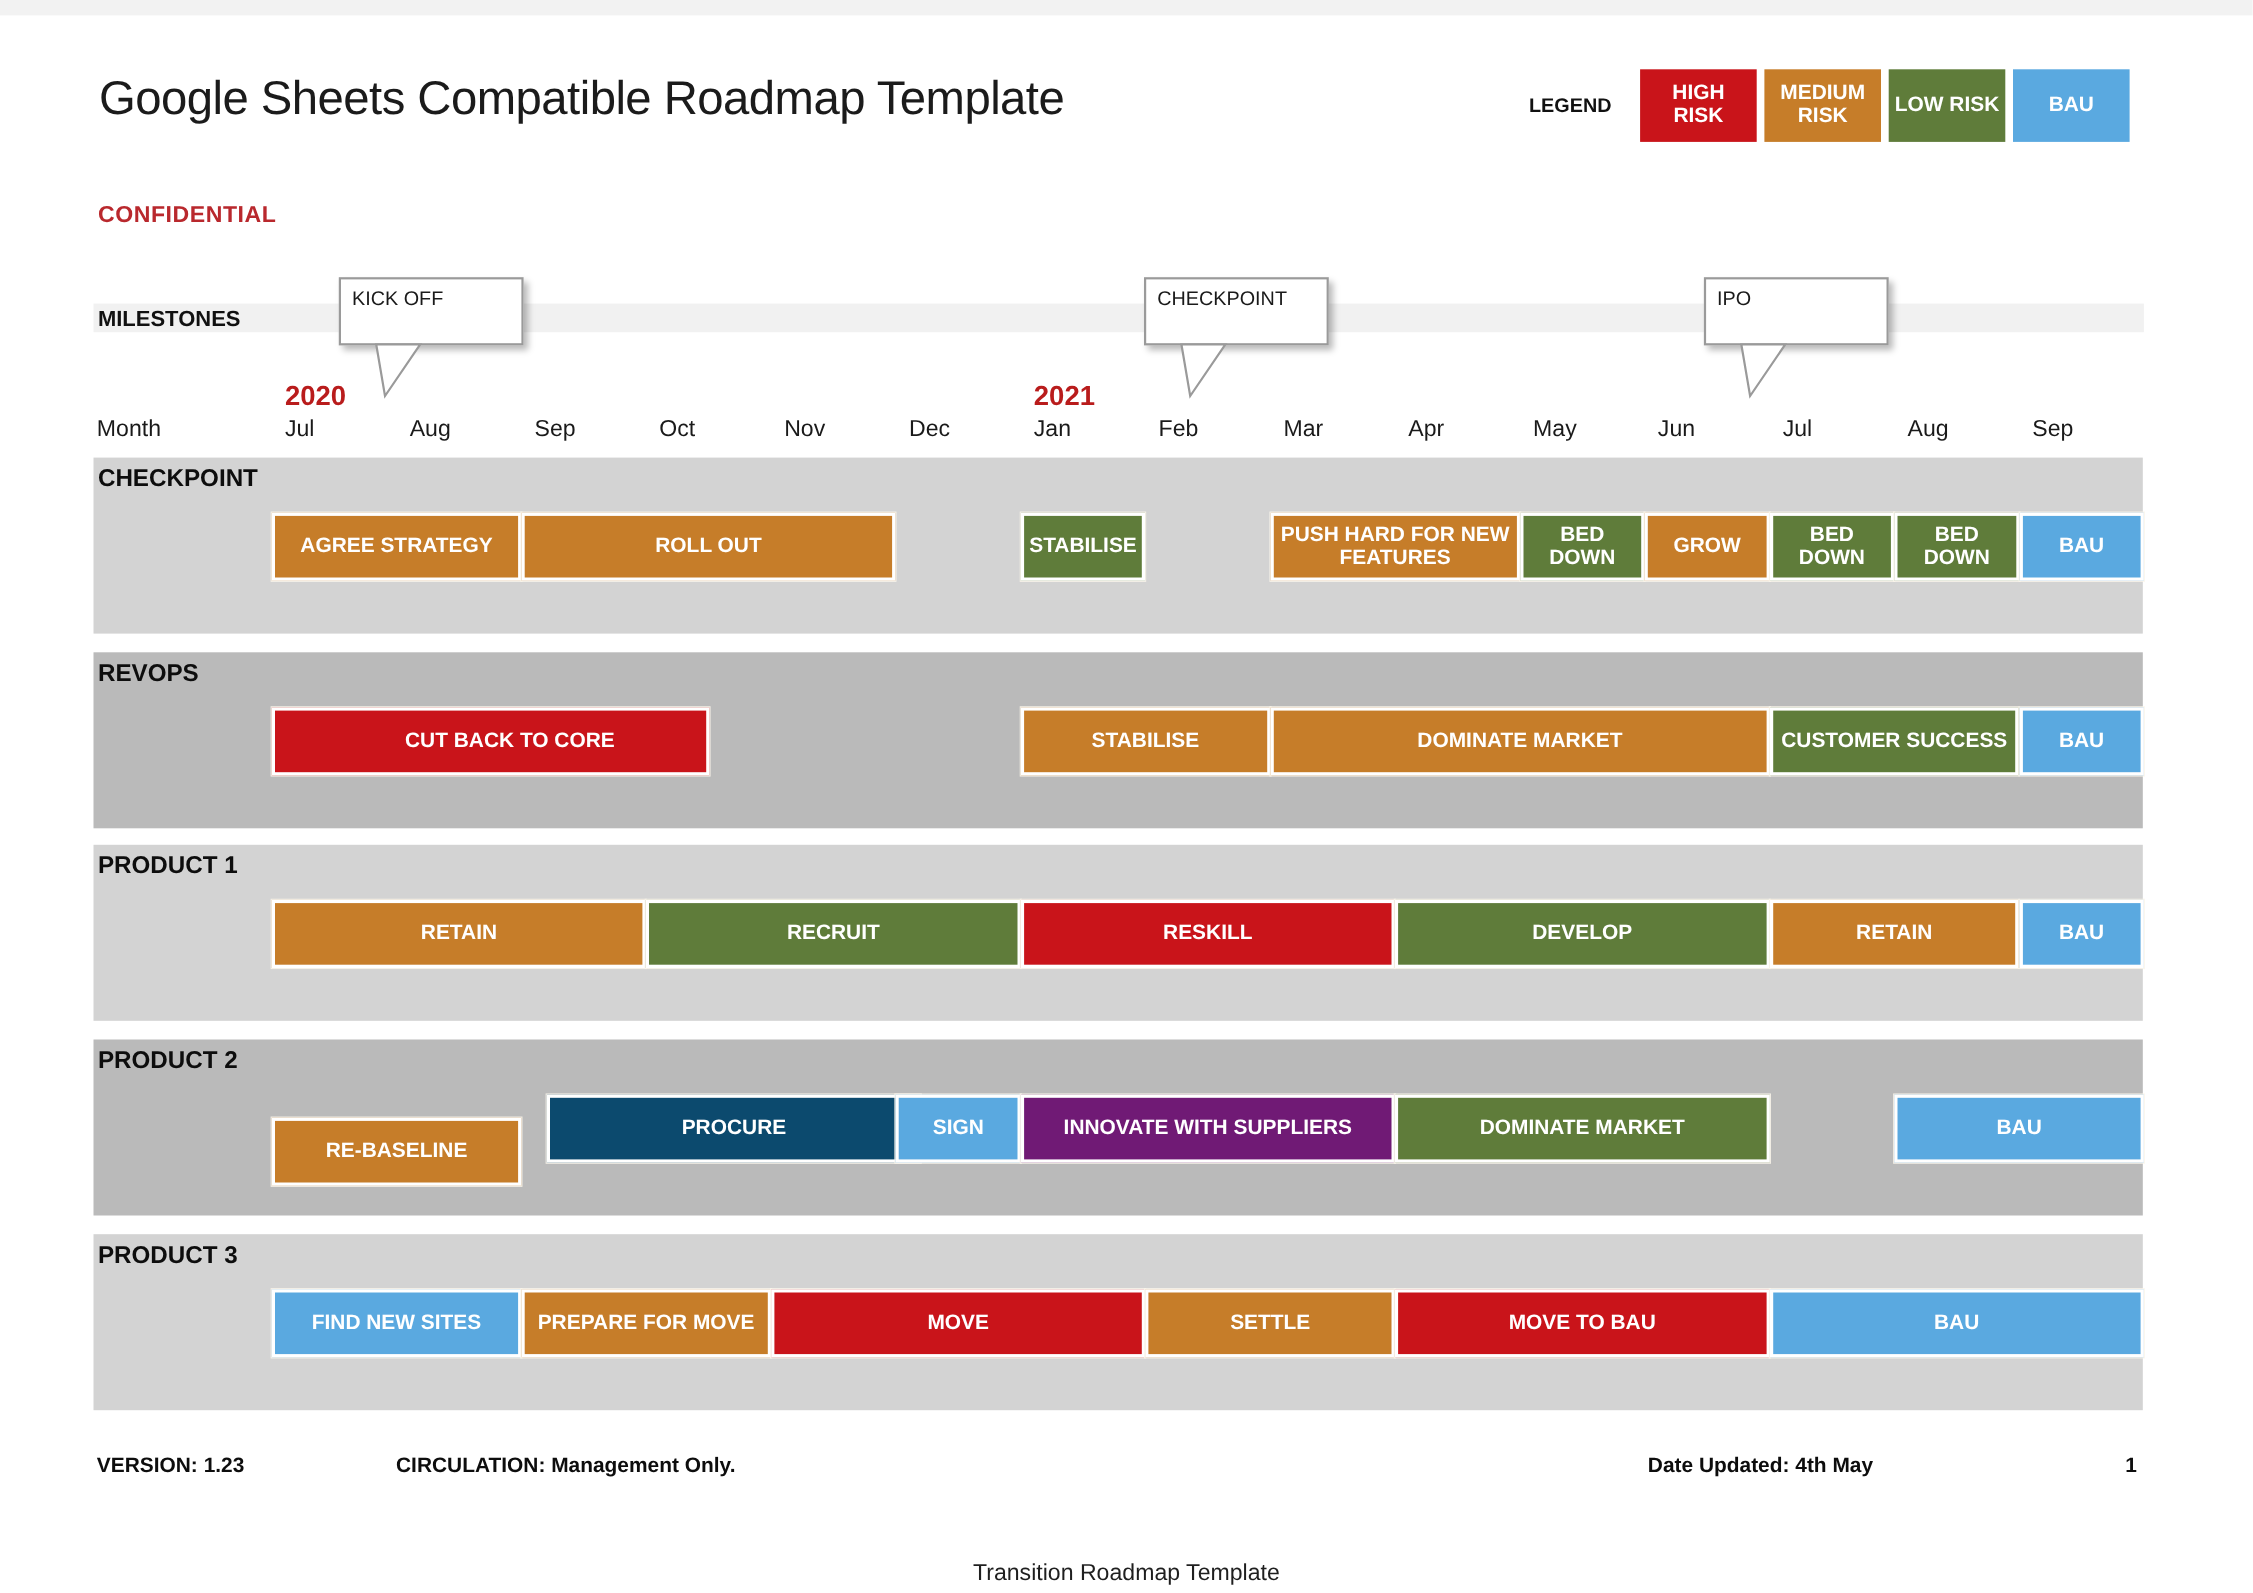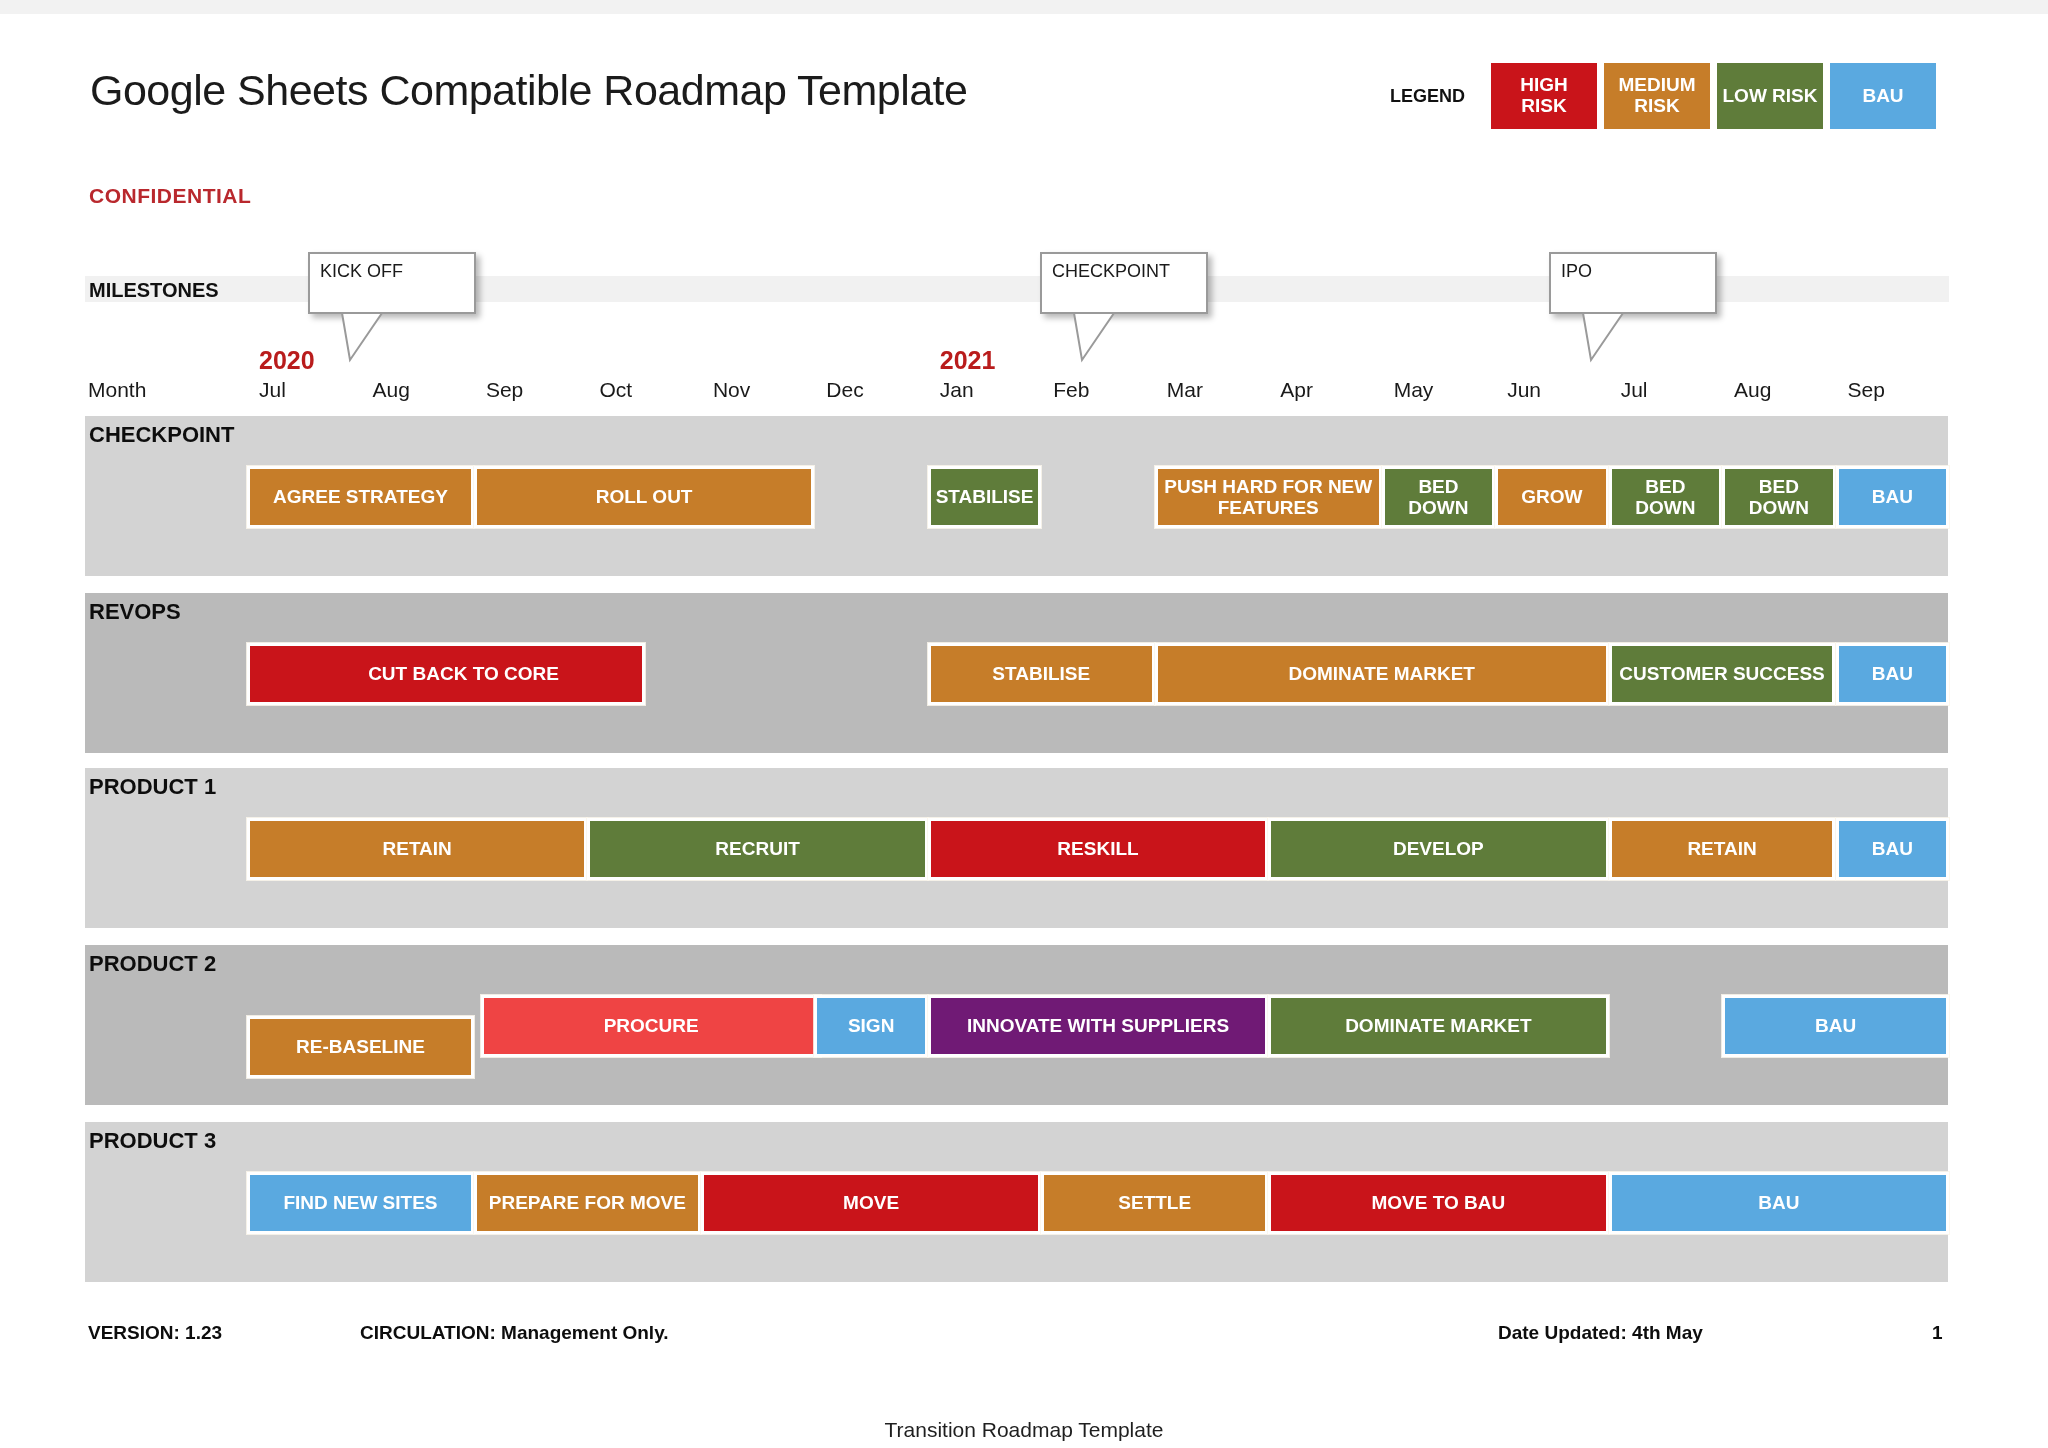--- a/index.html
+++ b/index.html
@@ -131,21 +131,21 @@
       <div class="bar" style="left: 162px; width: 340.4px; background: rgb(198, 125, 41);">RETAIN</div>
       <div class="bar" style="left: 502.4px; width: 340.4px; background: rgb(95, 124, 58);">RECRUIT</div>
       <div class="bar" style="left: 842.8px; width: 340.4px; background: rgb(201, 20, 26);">RESKILL</div>
       <div class="bar" style="left: 1183.2px; width: 340.4px; background: rgb(95, 124, 58);">DEVELOP</div>
       <div class="bar" style="left: 1523.6px; width: 226.9px; background: rgb(198, 125, 41);">RETAIN</div>
       <div class="bar" style="left: 1750.6px; width: 113.5px; background: rgb(90, 169, 224);">BAU</div>
     </div>
     <div class="band dark" style="top: 945px;">
       <div class="band-label">PRODUCT 2</div>
       <div class="bar" style="left: 162px; width: 226.9px; background: rgb(198, 125, 41); margin-top: 21px;">RE-BASELINE</div>
-      <div class="bar" style="left: 396px; width: 340.4px; background: #ef4444;">PROCURE</div>
+      <div class="bar" style="left: 412px; width: 340.4px; background: #0c4a6e;">PROCURE</div>
       <div class="bar" style="left: 729.4px; width: 113.5px; background: rgb(90, 169, 224);">SIGN</div>
       <div class="bar" style="left: 842.8px; width: 340.4px; background: #701a75;">INNOVATE WITH SUPPLIERS</div>
       <div class="bar" style="left: 1183.2px; width: 340.4px; background: rgb(95, 124, 58);">DOMINATE MARKET</div>
       <div class="bar" style="left: 1637.1px; width: 226.9px; background: rgb(90, 169, 224);">BAU</div>
     </div>
     <div class="band light" style="top: 1122px;">
       <div class="band-label">PRODUCT 3</div>
       <div class="bar" style="left: 162px; width: 226.9px; background: rgb(90, 169, 224);">FIND NEW SITES</div>
       <div class="bar" style="left: 388.9px; width: 226.9px; background: rgb(198, 125, 41);">PREPARE FOR MOVE</div>
       <div class="bar" style="left: 615.9px; width: 340.4px; background: rgb(201, 20, 26);">MOVE</div>

